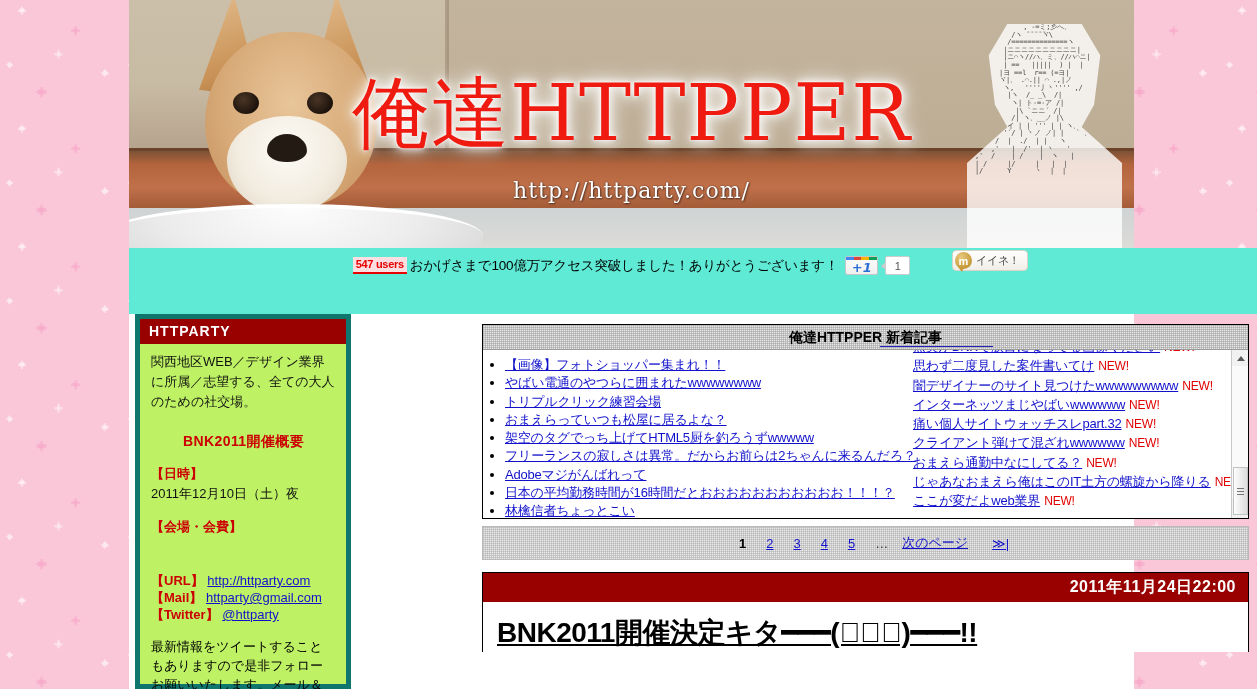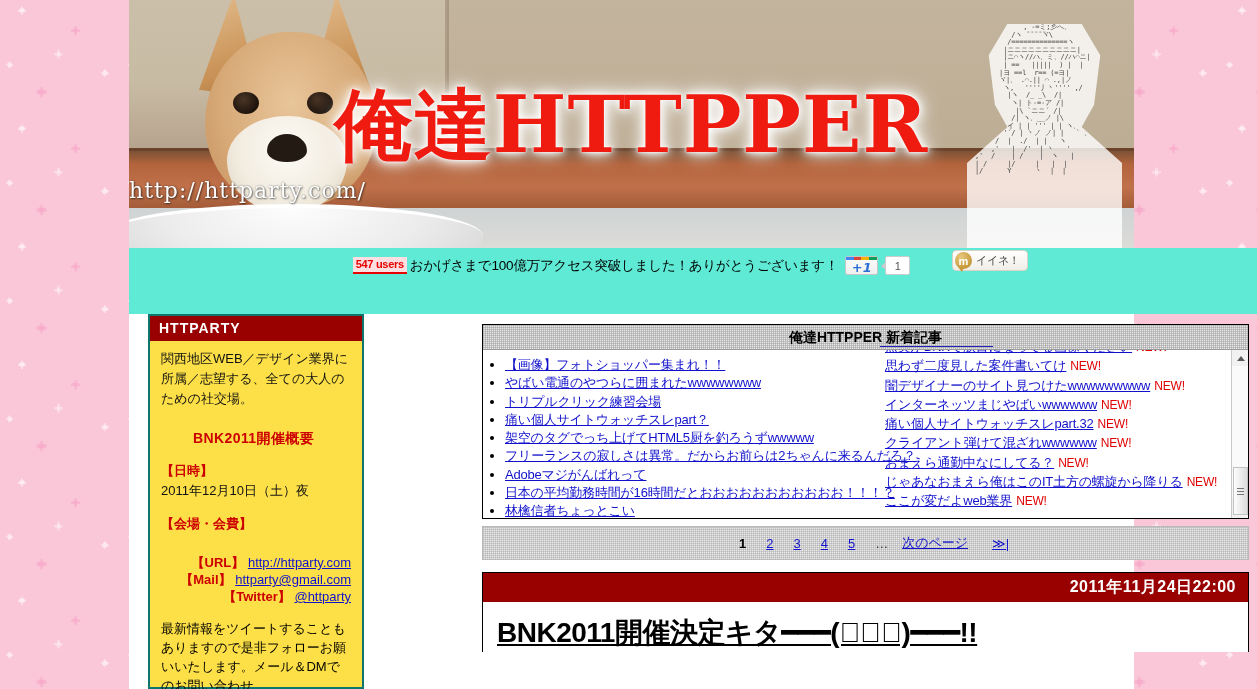--- a/index.html
+++ b/index.html
@@ -109,34 +109,33 @@
   #banner .bowlfood {
     position:absolute; left:46px; top:222px; width:226px; height:44px;
     background: radial-gradient(ellipse at 30% 40%, #8fa83f 0%, #6f8a2e 40%, #7c5a2e 75%, #5c4020 100%);
     border-radius: 50% 50% 40% 40% / 60% 60% 40% 40%;
   }
   #banner .logo {
     position: absolute;
     left: 0; top: 62px; width: 1005px;
     text-align: center;
     font-family: "DejaVu Serif", "Liberation Serif", serif;
-    font-weight: bold;
+    font-weight: normal;
     font-size: 78px;
     letter-spacing: 1px;
     color: #ef1b10;
     text-shadow:
       0 0 3px #fff, 0 0 7px #fff, 0 0 14px #fff,
       0 0 22px #fff, 2px 2px 2px rgba(0,0,0,.15);
     white-space: nowrap;
-    margin-top: 12px;
   }
   #banner .logo-url {
     position: absolute;
     left: 0; top: 178px; width: 1005px;
-    text-align: left;
+    text-align: center;
     font-family: "DejaVu Serif", "Liberation Serif", serif;
     font-size: 22px;
     color: #ffffff;
     text-shadow: 0 0 2px rgba(0,0,0,.5), 1px 1px 2px rgba(0,0,0,.45);
     letter-spacing: 1px;
   }
   #banner .aaman {
     position: absolute;
     right: 12px; top: 24px;
     width: 155px; height: 224px;
@@ -254,25 +253,25 @@
   #main {
     position: relative;
     width: 1005px;
     height: 375px;
     background: #ffffff;
   }
 
   
   #sidebar {
     position: absolute;
-    left: 19px; top: 0;
+    left: 6px; top: 0;
     width: 216px;
     height: 375px;
-    background: #fde047;
-    border: 2px solid #0f766e;
+    background: #bef264;
+    border: 5px solid #0f766e;
     box-sizing: border-box;
   }
   #sidebar .sb-head {
     background: #990000;
     color: #ffffff;
     font-weight: bold;
     font-size: 14px;
     letter-spacing: 1px;
     padding: 4px 0 5px 9px;
   }
@@ -289,21 +288,21 @@
     margin-top: 19px;
     letter-spacing: .4px;
     margin-left: 32px;
   }
   #sidebar .sb-label {
     color: #cc0000;
     font-weight: bold;
     margin-top: 13px;
   }
   #sidebar .sb-val { color: #111; }
-  #sidebar .sb-links { margin-top: 21px; line-height: 16px; text-align: right; }
+  #sidebar .sb-links { margin-top: 36px; line-height: 16px; }
   #sidebar .sb-links .row { margin-bottom: 1px; white-space: nowrap; }
   #sidebar .sb-links .k { color: #cc0000; font-weight: bold; }
   #sidebar .sb-links a { color: #1111cc; text-decoration: underline; }
   #sidebar .sb-foot { margin-top: 14px; line-height: 19px; }
 
   
   #listpanel {
     position: absolute;
     left: 353px; top: 10px;
     width: 767px;   
@@ -342,21 +341,21 @@
     display: flex;
     padding: 6px 0 0 0;
   }
   #listpanel ul {
     list-style: disc;
     margin: 0;
     padding: 0 0 0 22px;
     font-size: 13px;
   }
   #listpanel ul.col-l { width: 372px; }
-  #listpanel ul.col-r { width: 356px; list-style: none; padding-left: 8px; margin-top: -18px;}
+  #listpanel ul.col-r { width: 356px; list-style: none; padding-left: 8px; margin-top: -18px; margin-left: 28px;}
   #listpanel li {
     line-height: 17.3px;
     white-space: nowrap;
     margin-bottom: 1px;
   }
   #listpanel li a {
     color: #1111cc;
     text-decoration: underline;
     letter-spacing: -.2px;
   }
@@ -573,21 +572,21 @@
       <div class="lp-head">
         <span>俺達HTTPPER 新着記事</span>
         <span class="hd-underline"></span>
       </div>
       <div class="lp-body">
         <div class="cols">
           <ul class="col-l">
             <li><a href="#">【画像】フォトショッパー集まれ！！</a></li>
             <li><a href="#">やばい電通のやつらに囲まれたwwwwwwww</a></li>
             <li><a href="#">トリプルクリック練習会場</a></li>
-            <li><a href="#">痛い個人サイトウォッチスレpart？</a></li>
+            <li><a href="#">おまえらっていつも松屋に居るよな？</a></li>
             <li><a href="#">架空のタグでっち上げてHTML5厨を釣ろうずwwwww</a></li>
             <li><a href="#">フリーランスの寂しさは異常。だからお前らは2ちゃんに来るんだろ？</a></li>
             <li><a href="#">Adobeマジがんばれって</a></li>
             <li><a href="#">日本の平均勤務時間が16時間だとおおおおおおおおおおお！！！？</a></li>
             <li><a href="#">林檎信者ちょっとこい</a></li>
           </ul>
           <ul class="col-r">
             <li><a href="#">照英がBNKで涙目になってる画像ください</a><span class="new">NEW!</span></li>
             <li><a href="#">思わず二度見した案件書いてけ</a><span class="new">NEW!</span></li>
             <li><a href="#">闇デザイナーのサイト見つけたwwwwwwwww</a><span class="new">NEW!</span></li>

